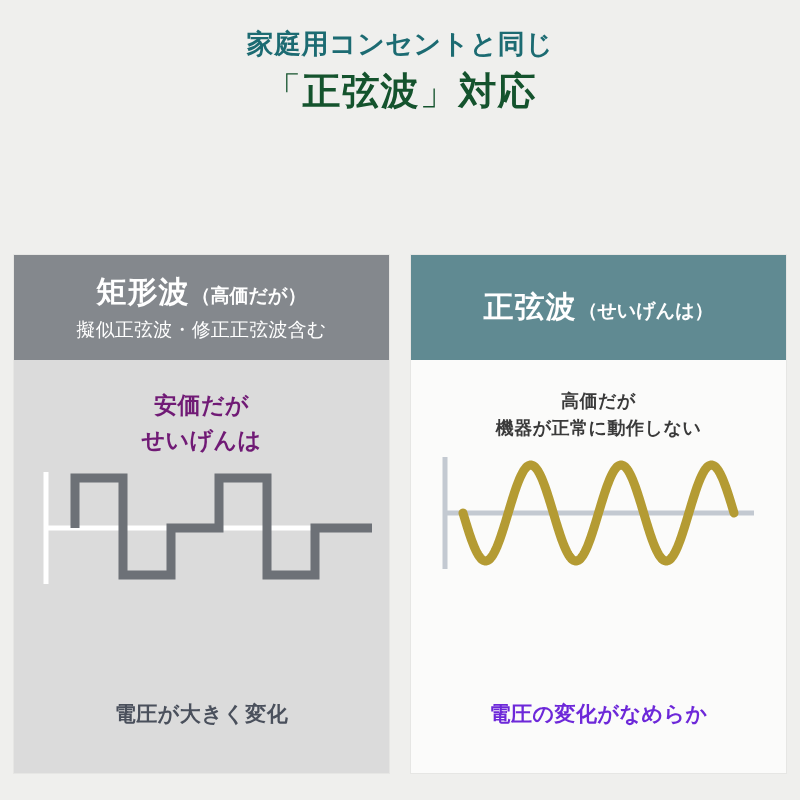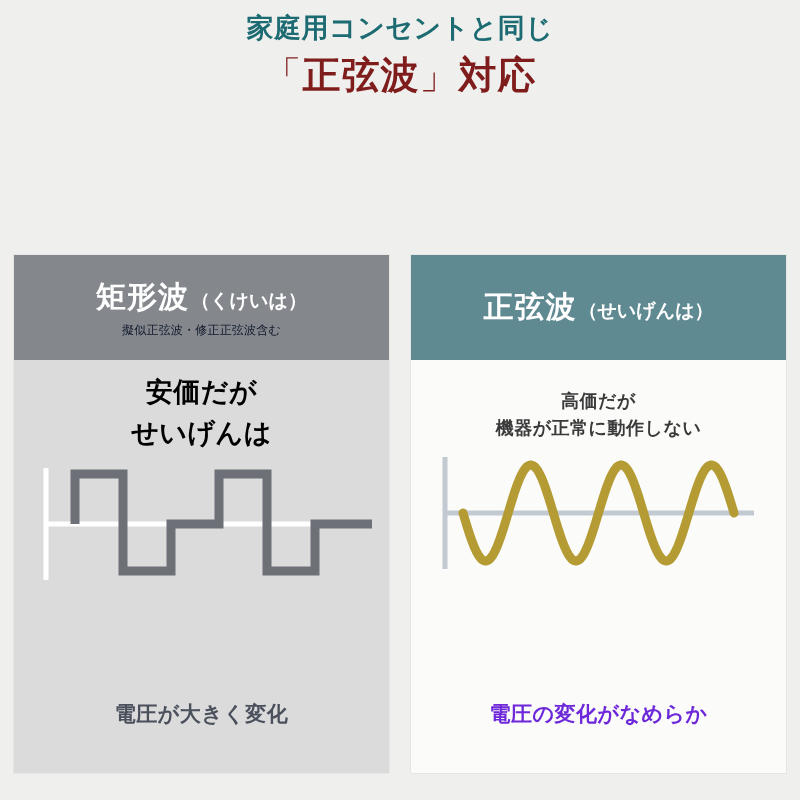--- a/index.html
+++ b/index.html
@@ -12,33 +12,33 @@
     height: 800px;
     background: #efefed;
     font-family: "Liberation Sans", "DejaVu Sans", sans-serif;
     overflow: hidden;
     position: relative;
     -webkit-font-smoothing: antialiased;
   }
 
   
   .hero {
-    padding-top: 12px;
+    padding-top: 28px;
     text-align: center;
   }
   .hero-eyebrow {
     color: #1c6b72;
     font-size: 27px;
     font-weight: bold;
     letter-spacing: 0.5px;
     line-height: 1.2;
   }
   .hero-title {
     margin-top: 10px;
-    color: #7f1d1d;
+    color: #14532d;
     font-size: 38px;
     font-weight: bold;
     letter-spacing: 1px;
     line-height: 1.15;
   }
   .hero-title .bracket {
     font-weight: normal;
   }
   .hero-lede {
     margin-top: 20px;
@@ -94,35 +94,35 @@
     letter-spacing: 1px;
   }
   .head-kana {
     font-size: 19px;
     font-weight: bold;
     letter-spacing: 0px;
     margin-left: 2px;
   }
   .head-sub {
     margin-top: 4px;
-    font-size: 12px;
+    font-size: 19px;
     letter-spacing: 0.2px;
-    color: #0f172a;
+    color: #ffffff;
   }
 
   
   .panel-lead {
     text-align: center;
     font-weight: bold;
     letter-spacing: 0.5px;
   }
   .panel-lead-square {
-    margin-top: 12px;
-    color: #000000;
-    font-size: 27px;
+    margin-top: 28px;
+    color: #701a75;
+    font-size: 23px;
     line-height: 1.52;
   }
   .panel-lead-sine {
     margin-top: 28px;
     color: #3a3a3a;
     font-size: 18px;
     line-height: 1.52;
   }
 
   
@@ -154,21 +154,21 @@
   <div class="hero-eyebrow">家庭用コンセントと同じ</div>
   <div class="hero-title"><span class="bracket">「</span><span>正弦波</span><span class="bracket">」</span><span>対応</span></div>
 </div>
 
 <div class="panels">
 
   <div class="panel panel-body-square">
     <div class="panel-head head-square">
       <div class="head-line">
         <span class="head-main">矩形波</span>
-        <span class="head-kana">（くけいは）</span>
+        <span class="head-kana">（高価だが）</span>
       </div>
       <div class="head-sub">擬似正弦波・修正正弦波含む</div>
     </div>
 
     <div class="panel-lead panel-lead-square">
       <div>安価だが</div>
       <div>せいげんは</div>
     </div>
 
     <div class="wave-wrap">

